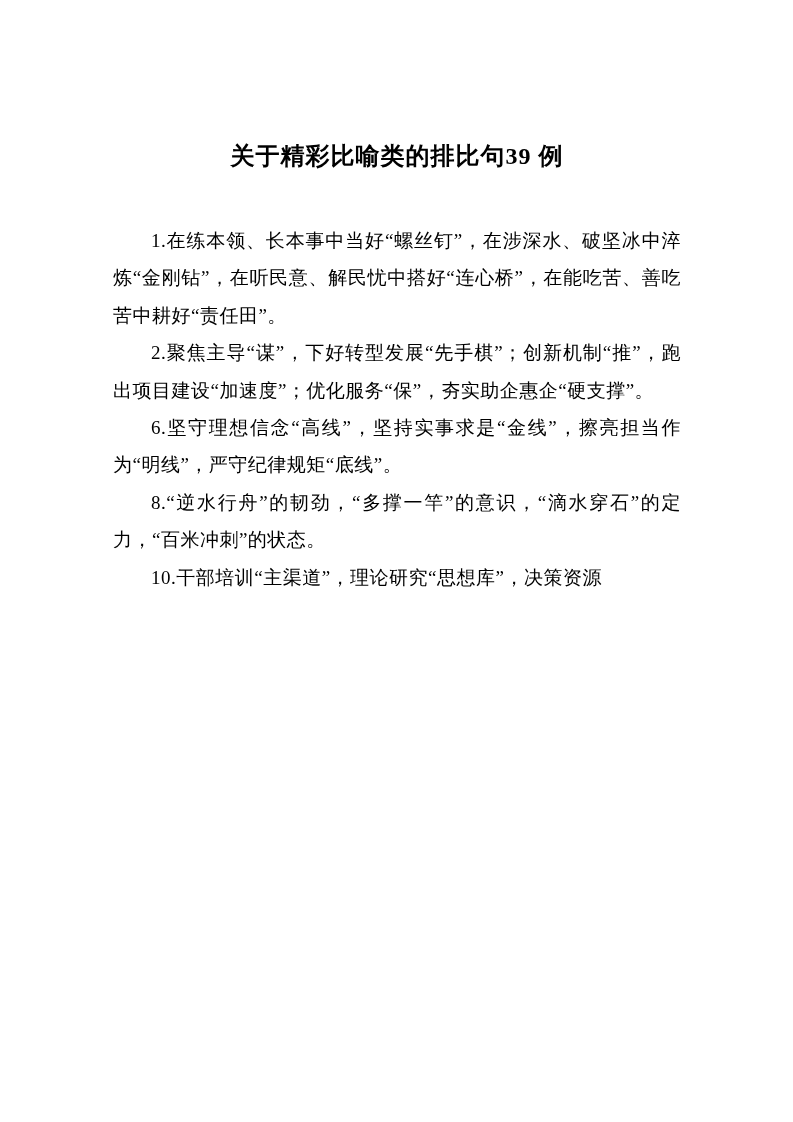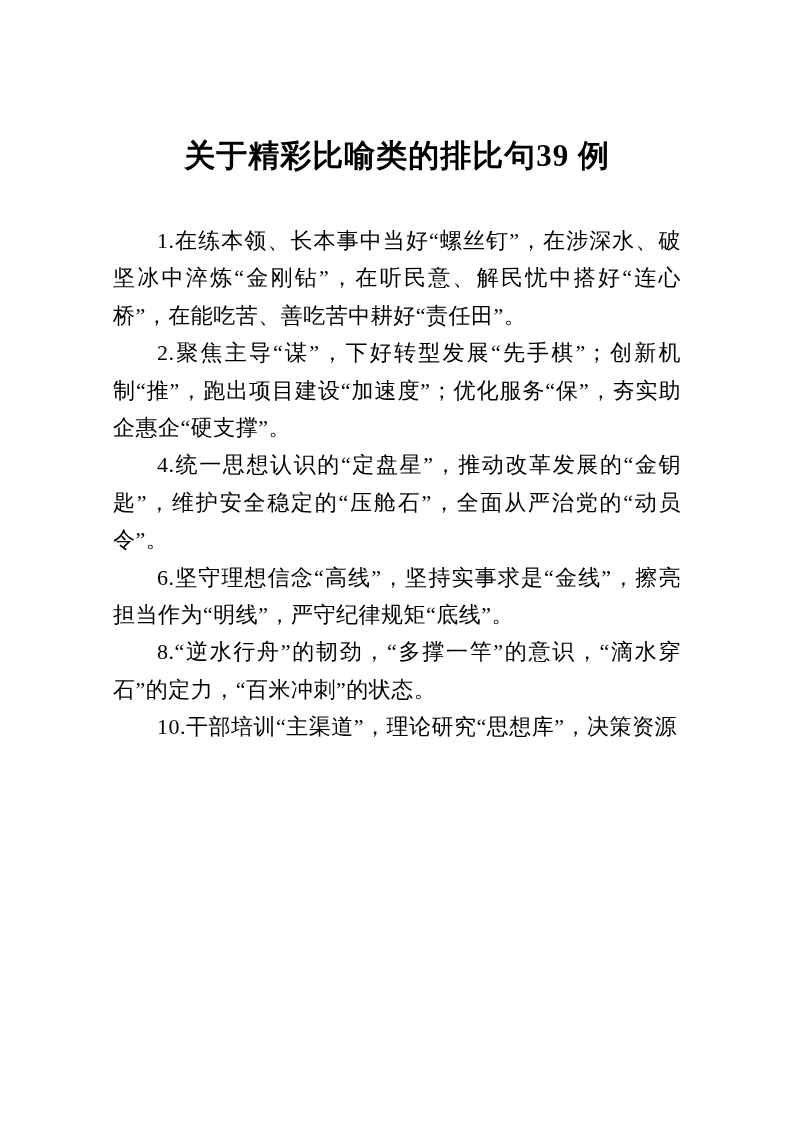--- a/index.html
+++ b/index.html
@@ -16,44 +16,43 @@
   .page {
     box-sizing: border-box;
     width: 793px;
     height: 1122px;
     padding: 138px 112px 0 113px;
     overflow: hidden;
     background: #ffffff;
   }
   .doc-title {
     margin: 0 0 48px 0;
-    font-size: 31px;
+    font-size: 24px;
     font-weight: bold;
     line-height: 36px;
     text-align: center;
     letter-spacing: 1px;
     white-space: nowrap;
   }
   .doc-body p {
     margin: 0;
-    font-size: 22px;
+    font-size: 19px;
     line-height: 37.4px;
     text-align: justify;
     text-justify: inter-ideograph;
     text-indent: 2em;
     letter-spacing: 0.5px;
   }
 </style>
 </head>
 <body>
 
 <div class="page">
   <h1 class="doc-title">关于精彩比喻类的排比句39 例</h1>
 
   <div class="doc-body">
     <p>1.在练本领、长本事中当好“螺丝钉”，在涉深水、破坚冰中淬炼“金刚钻”，在听民意、解民忧中搭好“连心桥”，在能吃苦、善吃苦中耕好“责任田”。</p>
     <p>2.聚焦主导“谋”，下好转型发展“先手棋”；创新机制“推”，跑出项目建设“加速度”；优化服务“保”，夯实助企惠企“硬支撑”。</p>
-    <p>4.统一思想认识的“定盘星”，推动改革发展的“金钥匙”，维护安全稳定的“压舱石”，全面从严治党的“动员令”。</p>
     <p>6.坚守理想信念“高线”，坚持实事求是“金线”，擦亮担当作为“明线”，严守纪律规矩“底线”。</p>
     <p>8.“逆水行舟”的韧劲，“多撑一竿”的意识，“滴水穿石”的定力，“百米冲刺”的状态。</p>
     <p>10.干部培训“主渠道”，理论研究“思想库”，决策资源</p>
   </div>
 </div>
 
 </body></html>

